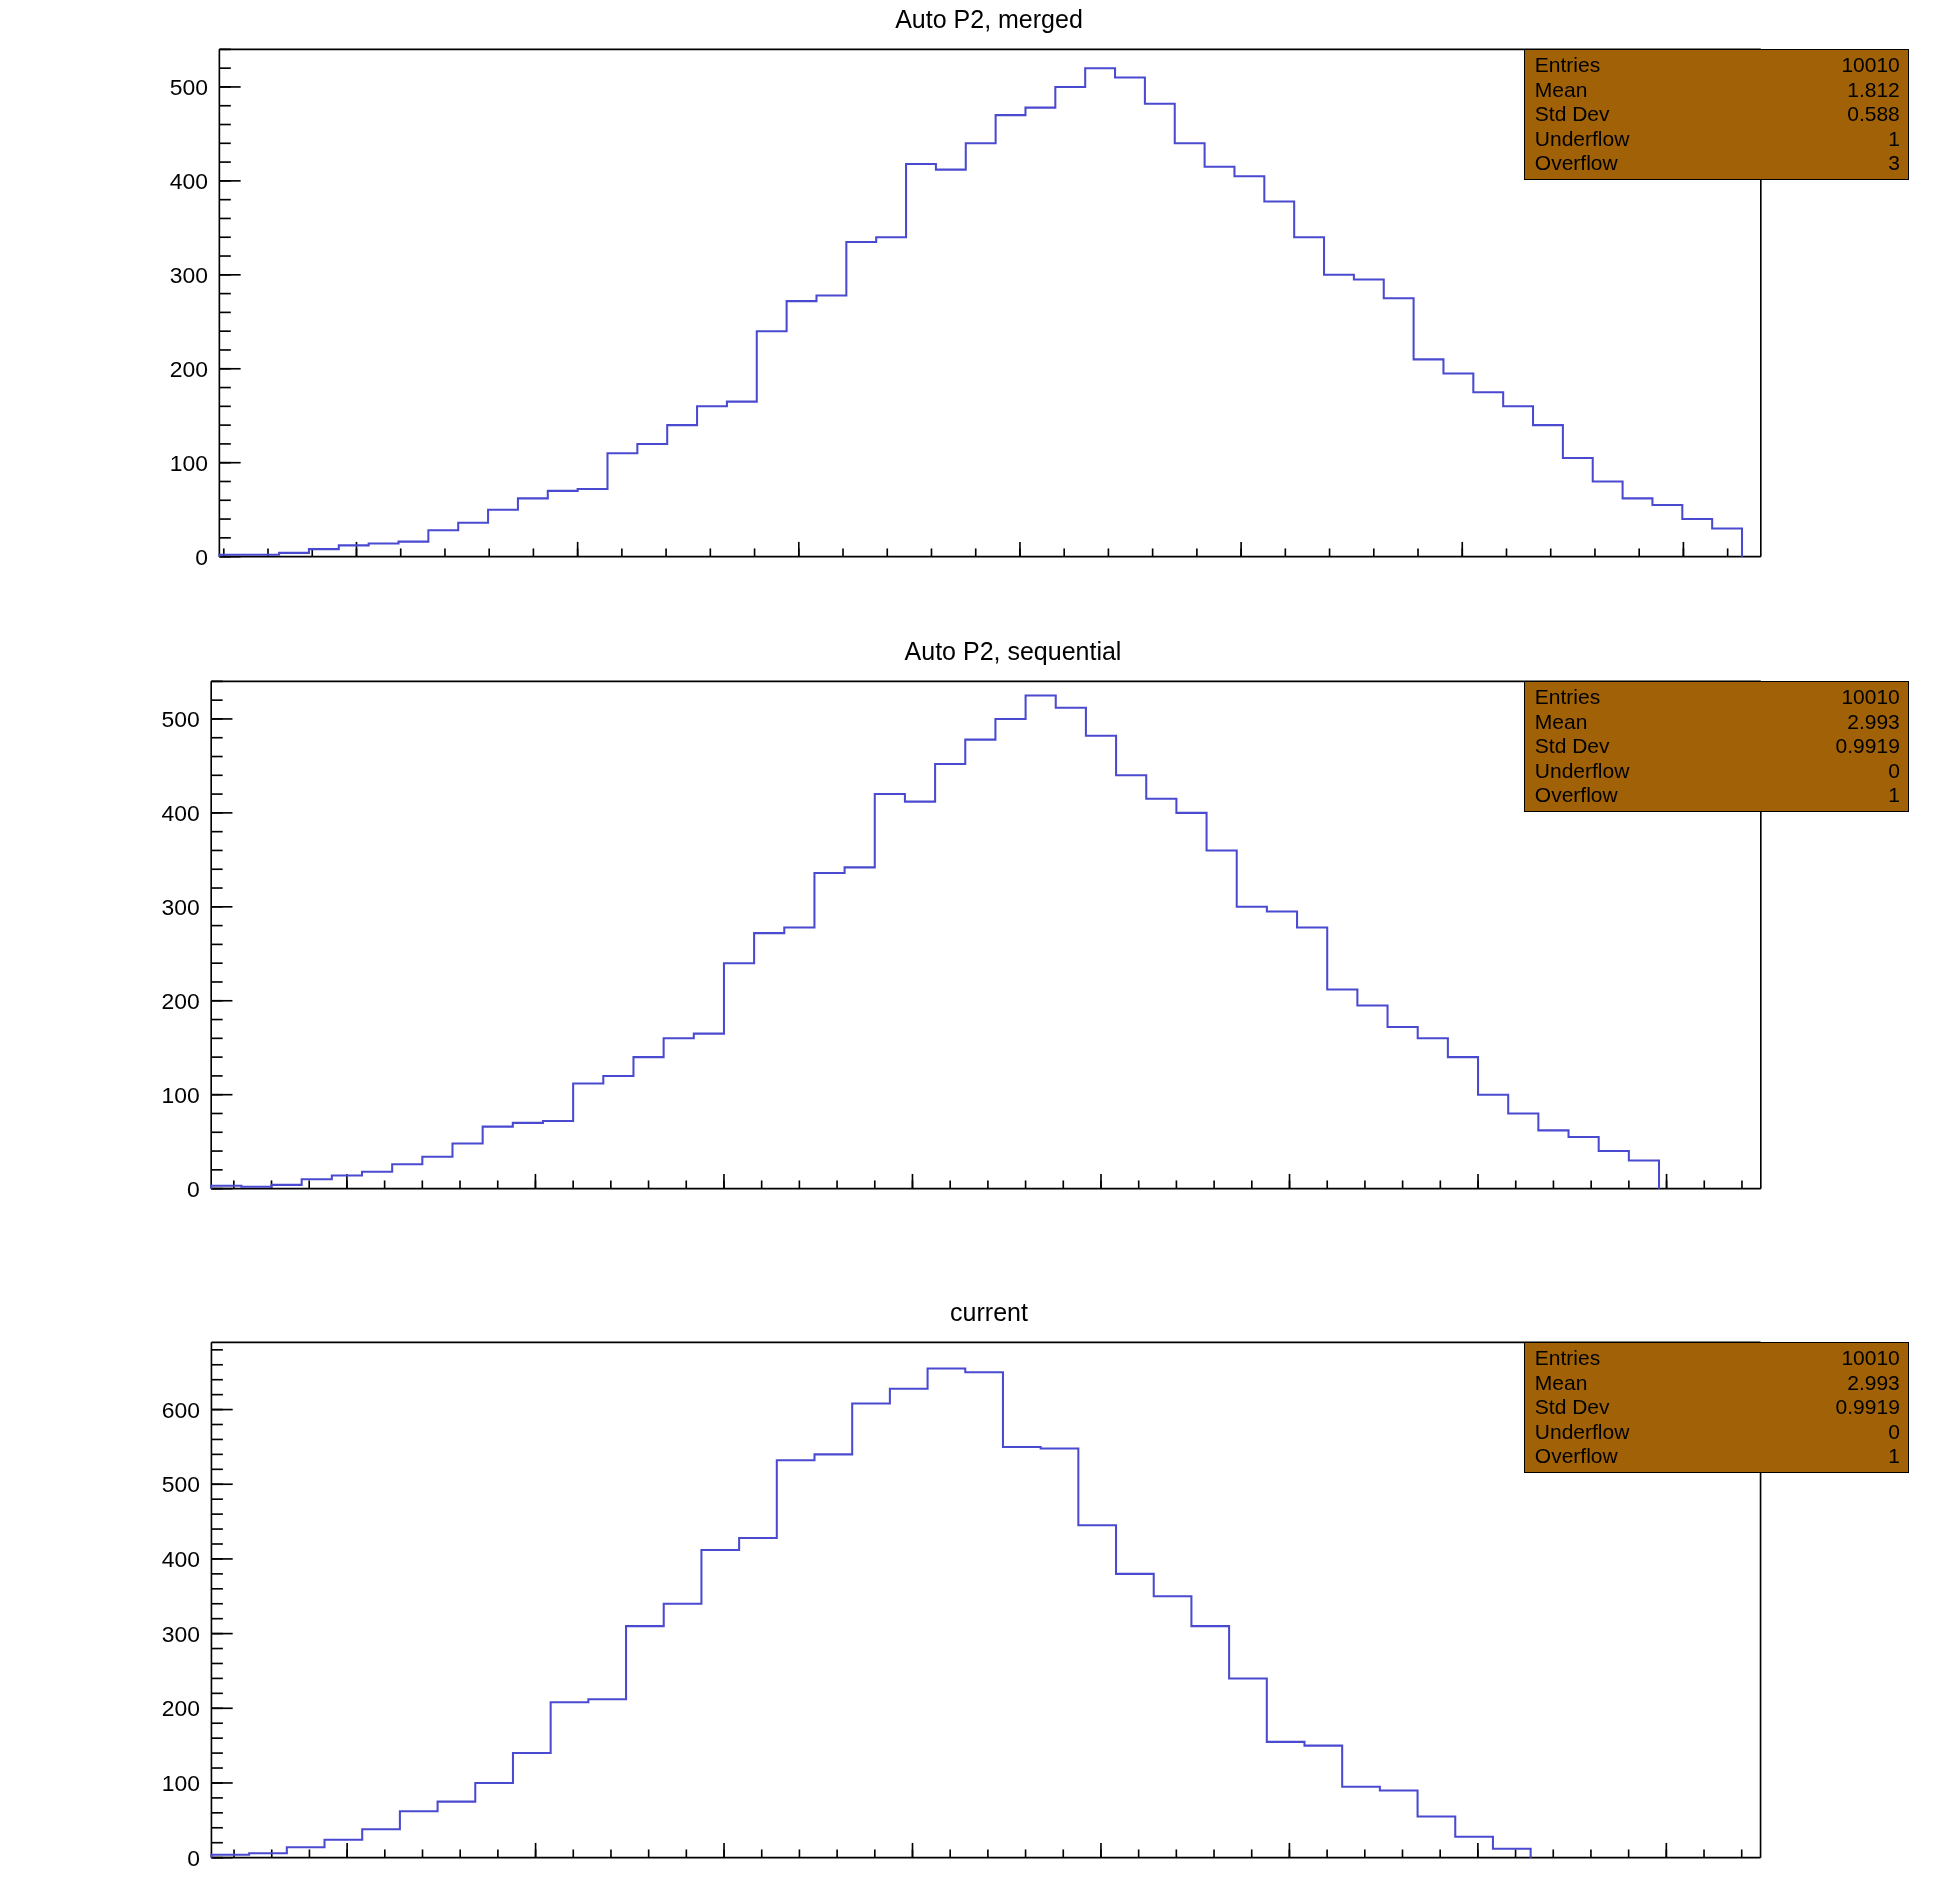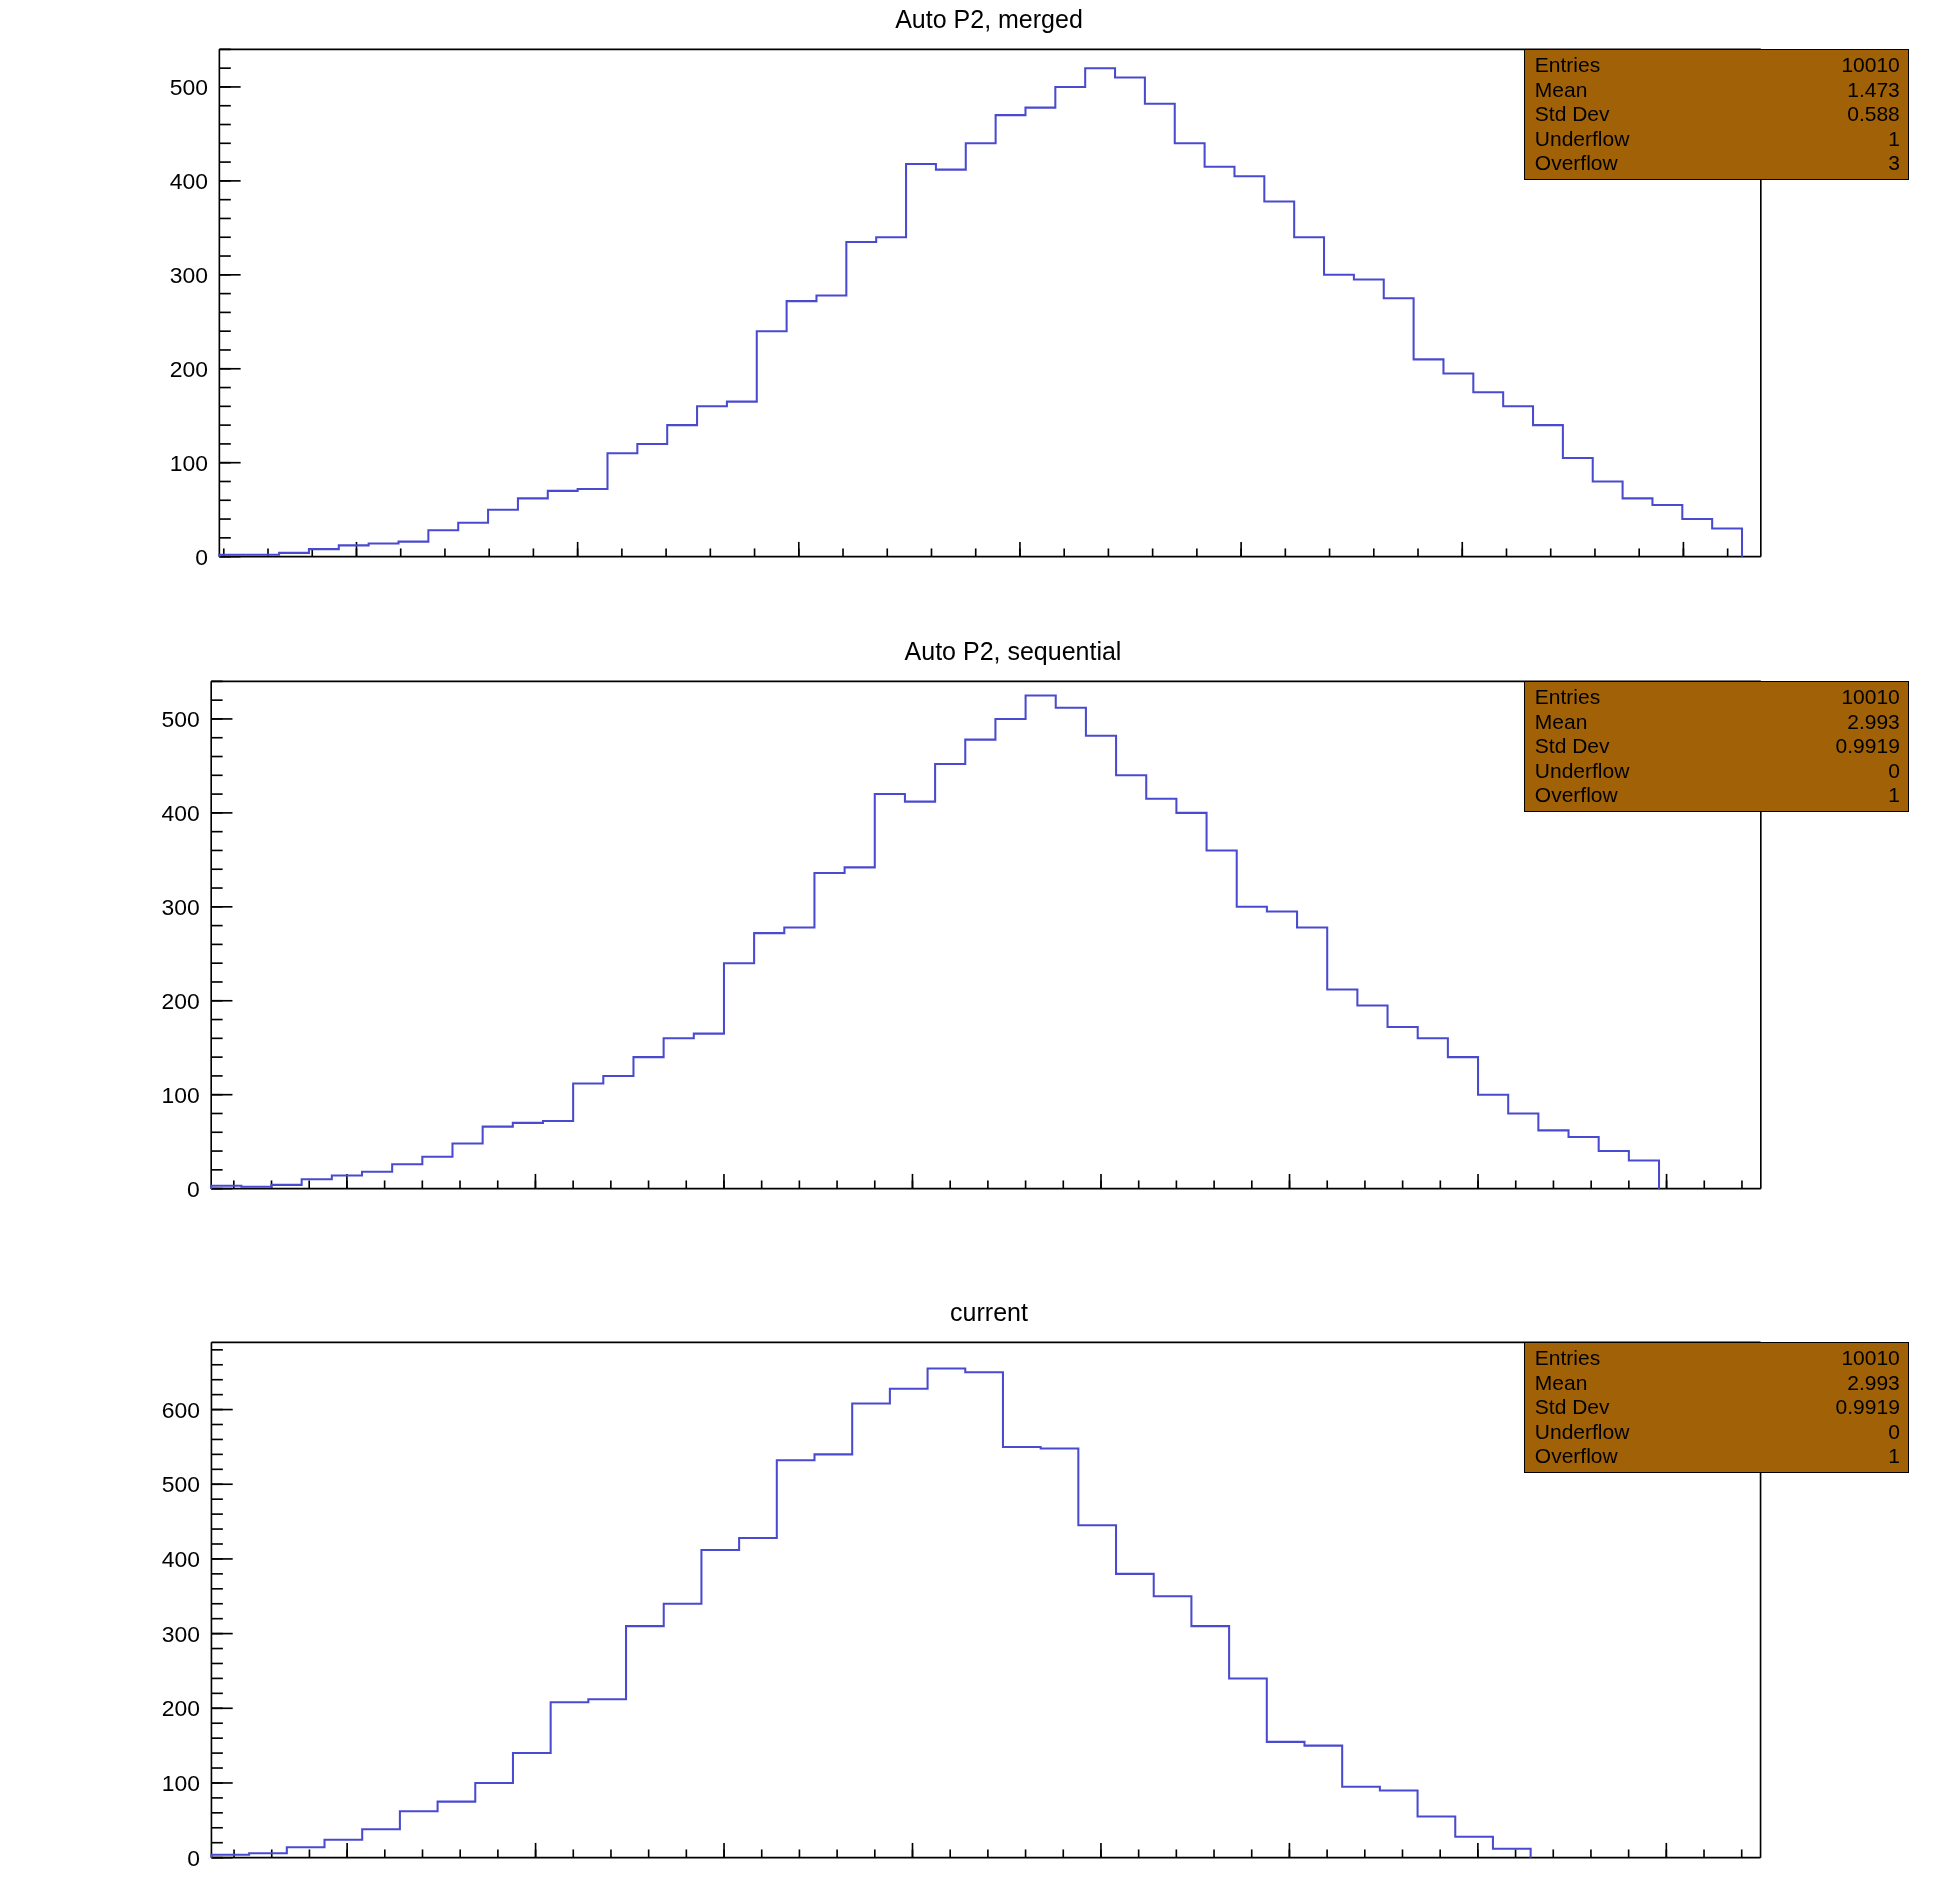--- a/index.html
+++ b/index.html
@@ -159,21 +159,21 @@
           <path d="M 268.00 640.00 L 268.00 637.70 L 304.49 637.70 L 304.49 637.70 L 340.98 637.70 L 340.98 635.41 L 377.47 635.41 L 377.47 630.81 L 413.96 630.81 L 413.96 626.22 L 450.45 626.22 L 450.45 623.93 L 486.94 623.93 L 486.94 621.63 L 523.43 621.63 L 523.43 607.85 L 559.93 607.85 L 559.93 598.67 L 596.42 598.67 L 596.42 582.59 L 632.91 582.59 L 632.91 568.81 L 669.40 568.81 L 669.40 559.63 L 705.89 559.63 L 705.89 557.33 L 742.38 557.33 L 742.38 513.70 L 778.87 513.70 L 778.87 502.22 L 815.36 502.22 L 815.36 479.26 L 851.85 479.26 L 851.85 456.30 L 888.34 456.30 L 888.34 450.56 L 924.83 450.56 L 924.83 364.44 L 961.32 364.44 L 961.32 327.70 L 997.81 327.70 L 997.81 320.81 L 1034.30 320.81 L 1034.30 255.37 L 1070.79 255.37 L 1070.79 249.63 L 1107.29 249.63 L 1107.29 160.07 L 1143.78 160.07 L 1143.78 166.96 L 1180.27 166.96 L 1180.27 134.81 L 1216.76 134.81 L 1216.76 100.37 L 1253.25 100.37 L 1253.25 91.19 L 1289.74 91.19 L 1289.74 65.93 L 1326.23 65.93 L 1326.23 42.96 L 1362.72 42.96 L 1362.72 54.44 L 1399.21 54.44 L 1399.21 86.59 L 1435.70 86.59 L 1435.70 134.81 L 1472.19 134.81 L 1472.19 163.52 L 1508.68 163.52 L 1508.68 175.00 L 1545.17 175.00 L 1545.17 206.00 L 1581.66 206.00 L 1581.66 249.63 L 1618.15 249.63 L 1618.15 295.56 L 1654.65 295.56 L 1654.65 301.30 L 1691.14 301.30 L 1691.14 324.26 L 1727.63 324.26 L 1727.63 398.89 L 1764.12 398.89 L 1764.12 416.11 L 1800.61 416.11 L 1800.61 439.07 L 1837.10 439.07 L 1837.10 456.30 L 1873.59 456.30 L 1873.59 479.26 L 1910.08 479.26 L 1910.08 519.44 L 1946.57 519.44 L 1946.57 548.15 L 1983.06 548.15 L 1983.06 568.81 L 2019.55 568.81 L 2019.55 576.85 L 2056.04 576.85 L 2056.04 594.07 L 2092.53 594.07 L 2092.53 605.56 L 2129.02 605.56 L 2129.02 640.00" fill="none" stroke="#4a4ad0" stroke-width="2.5"></path>
         </svg>
     </div>
     <div class="stats-box" style="left:1524px;top:49px;width:385px;height:131px;">
       <div class="stats-row">
           <span class="label">Entries</span>
           <span class="value">10010</span>
         </div>
       <div class="stats-row">
           <span class="label">Mean</span>
-          <span class="value">1.473</span>
+          <span class="value">1.812</span>
         </div>
       <div class="stats-row">
           <span class="label">Std Dev</span>
           <span class="value">0.588</span>
         </div>
       <div class="stats-row">
           <span class="label">Underflow</span>
           <span class="value">1</span>
         </div>
       <div class="stats-row">

